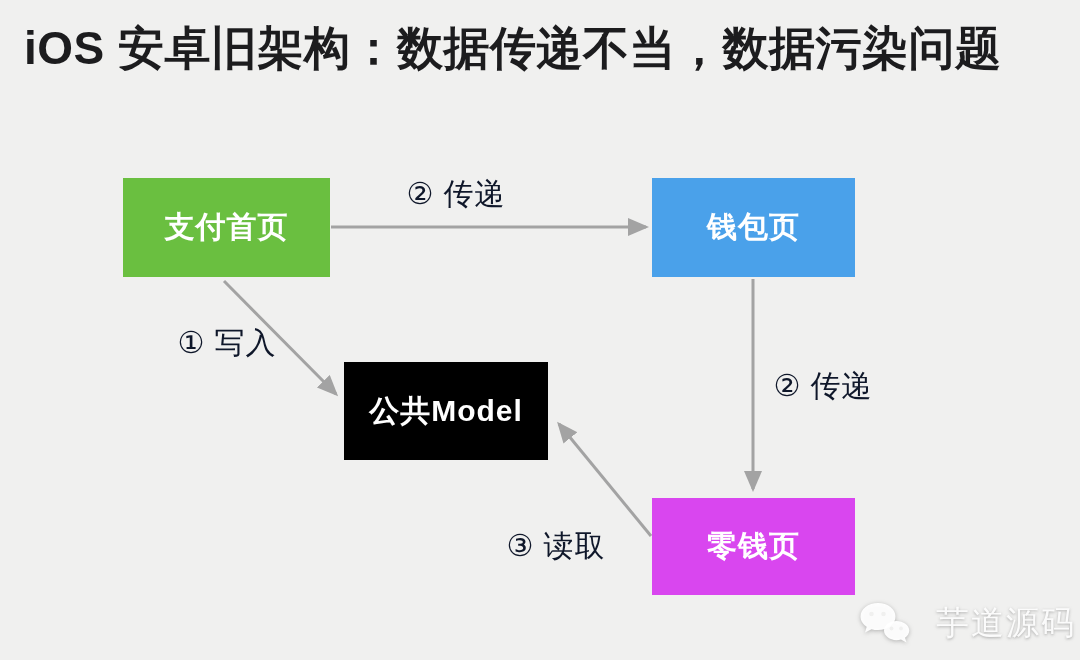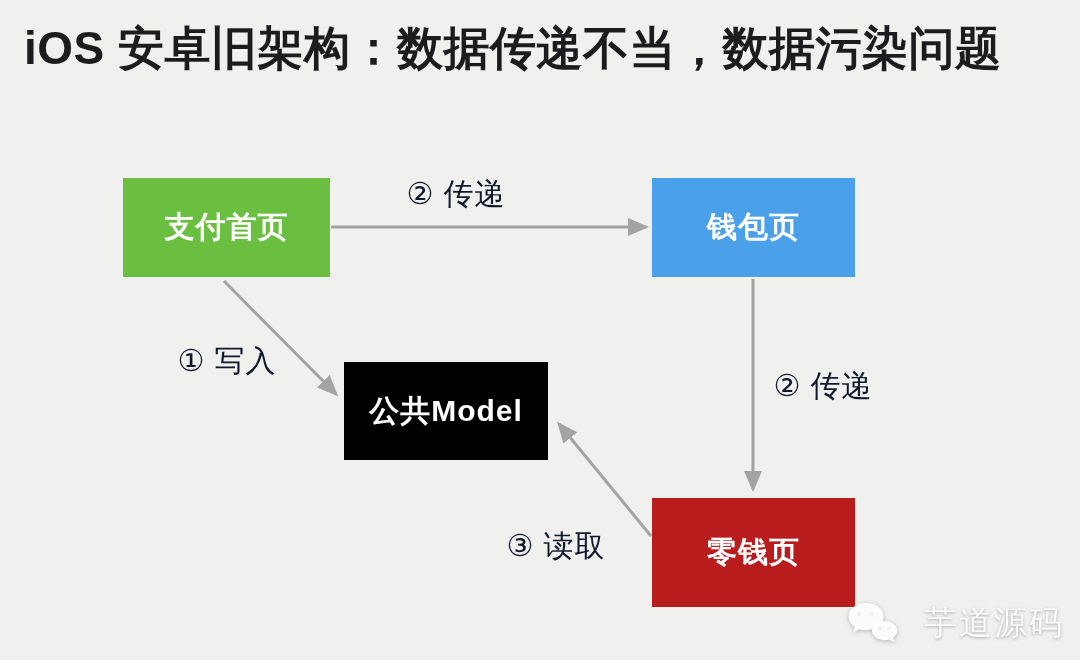--- a/index.html
+++ b/index.html
@@ -47,21 +47,21 @@
     position: absolute;
     transform: translate(-50%, -50%);
     font-size: 30px;
     font-weight: 400;
     color: #0f172a;
     white-space: nowrap;
     letter-spacing: 1px;
   }
   .watermark {
     position: absolute;
-    right: 16px;
+    right: 4px;
     bottom: 14px;
     display: flex;
     align-items: center;
     gap: 26px;
     color: rgba(255,255,255,0.92);
     font-size: 33px;
     font-weight: 500;
     letter-spacing: 2px;
     text-shadow: 0 1px 3px rgba(110,110,110,0.55);
     user-select: none;
@@ -91,27 +91,27 @@
   <div id="nodes">
       <div class="node" style="left: 123px; top: 178px; width: 207px; height: 99px; background: rgb(106, 191, 64);">
         <span>支付首页</span>
       </div>
       <div class="node" style="left: 652px; top: 178px; width: 203px; height: 99px; background: rgb(74, 161, 234); align-items: center;">
         <span>钱包页</span>
       </div>
       <div class="node" style="left: 344px; top: 362px; width: 204px; height: 98px; background: #000000;">
         <span>公共Model</span>
       </div>
-      <div class="node" style="left: 652px; top: 498px; width: 203px; height: 109px; background: #b91c1c; font-family: Liberation Serif, serif;">
+      <div class="node" style="left: 652px; top: 498px; width: 203px; height: 97px; background: #d946ef; font-family: Liberation Serif, serif;">
         <span>零钱页</span>
       </div>
     </div>
   <div id="edge-labels">
       <div class="edge-label" style="left: 456px; top: 194px;">②  传递</div>
-      <div class="edge-label" style="left: 227px; top: 361px;">① 写入</div>
+      <div class="edge-label" style="left: 227px; top: 343px;">① 写入</div>
       <div class="edge-label" style="left: 823px; top: 386px;">② 传递</div>
       <div class="edge-label" style="left: 556px; top: 522px; margin-top: 24px;">③ 读取</div>
     </div>
 
   <div class="watermark">
     <svg width="52" height="46" viewBox="0 0 52 46">
       <g fill="rgba(255,255,255,0.95)">
         <path d="M20 3 C10 3 2.5 9 2.5 16.5 C2.5 20.8 4.9 24.4 8.7 26.8 L7 32.5 L13.5 29.2 C15.5 29.8 17.7 30.1 20 30.1 C29.9 30.1 37.5 24 37.5 16.5 C37.5 9 29.9 3 20 3 Z"></path>
         <path d="M38.5 21 C31.6 21 26 25.3 26 30.6 C26 35.9 31.6 40.2 38.5 40.2 C40.1 40.2 41.6 40 43 39.6 L48.5 42.4 L47 37.7 C49.7 35.9 51.3 33.4 51.3 30.6 C51.3 25.3 45.4 21 38.5 21 Z"></path>
       </g>

